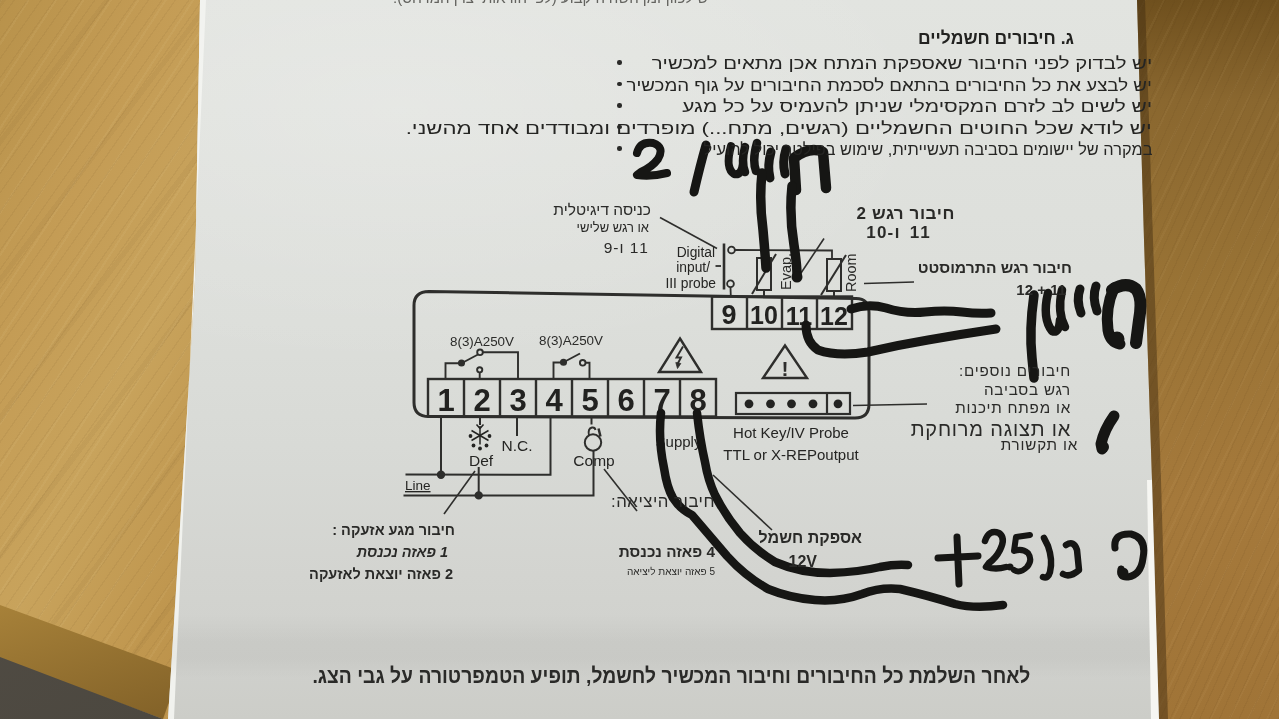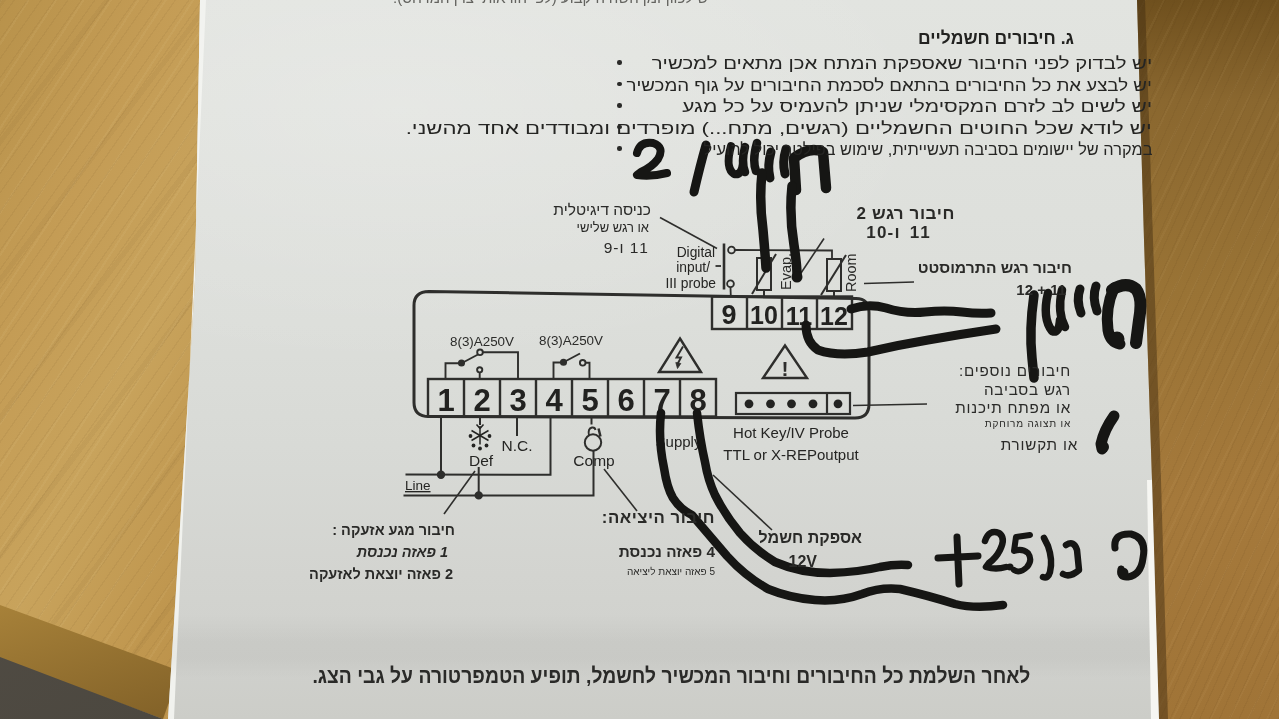--- a/index.html
+++ b/index.html
@@ -328,28 +328,28 @@
 
 <div class="abs heb" style="top:204px;right:324px;font-size:17px;letter-spacing:0.6px;font-weight:bold;color:#2a2a28;">חיבור רגש 2</div>
 <div class="abs heb" style="top:223px;right:348px;font-size:17px;letter-spacing:1.2px;word-spacing:3px;font-weight:bold;color:#2a2a28;">11 ו-10</div>
 
 <div class="abs heb" style="top:259px;right:207px;font-size:15.6px;font-weight:bold;color:#2a2a28;">חיבור רגש התרמוסטט</div>
 <div class="abs heb" style="top:281px;right:213px;font-size:15px;font-weight:bold;color:#2a2a28;">11 + 12</div>
 
 <div class="abs heb" style="top:362px;right:208px;font-size:15.2px;letter-spacing:0.8px;color:#2a2a28;">חיבורים נוספים:</div>
 <div class="abs heb" style="top:380.5px;right:208px;font-size:15.2px;letter-spacing:0.8px;color:#2a2a28;">רגש בסביבה</div>
 <div class="abs heb" style="top:399px;right:208px;font-size:15.2px;letter-spacing:0.8px;color:#2a2a28;">או מפתח תיכנות</div>
-<div class="abs heb" style="top:417.5px;right:208px;font-size:10px;letter-spacing:0.8px;color:#2a2a28;">או תצוגה מרוחקת</div>
+<div class="abs heb" style="top:417.5px;right:208px;font-size:20px;letter-spacing:0.8px;color:#2a2a28;">או תצוגה מרוחקת</div>
 <div class="abs heb" style="top:436px;right:201px;font-size:15.2px;letter-spacing:0.8px;color:#2a2a28;">או תקשורת</div>
 
 <div class="abs heb" style="top:522px;right:824px;font-size:14.5px;font-weight:bold;color:#2a2a28;">חיבור מגע אזעקה :</div>
 <div class="abs heb" style="top:544px;right:831px;font-size:14.5px;font-weight:bold;color:#2a2a28;font-style:italic;">1 פאזה נכנסת</div>
 <div class="abs heb" style="top:566px;right:826px;font-size:14.5px;font-weight:bold;color:#2a2a28;">2 פאזה יוצאת לאזעקה</div>
 
-<div class="abs heb" style="top:508px;right:564px;font-size:16.8px;letter-spacing:0.5px;font-weight:bold;color:#2a2a28;">חיבור היציאה:</div>
+<div class="abs heb" style="top:492px;right:564px;font-size:16.8px;letter-spacing:0.5px;font-weight:normal;color:#2a2a28;">חיבור היציאה:</div>
 <div class="abs heb" style="top:543px;right:564px;font-size:15.3px;font-weight:bold;color:#2a2a28;">4 פאזה נכנסת</div>
 <div class="abs heb" style="top:566px;right:564px;font-size:10px;font-weight:normal;color:#2a2a28;">5 פאזה יוצאת ליציאה</div>
 
 <div class="abs heb" style="top:529px;right:417px;font-size:16px;font-weight:bold;color:#2a2a28;">אספקת חשמל</div>
 <div class="abs heb" style="top:553px;right:462px;font-size:16px;font-weight:bold;color:#2a2a28;">12V</div>
 
 <div class="abs heb" style="top:664px;right:249px;font-size:21px;font-weight:bold;color:#2a2a28;transform:scaleX(0.92);transform-origin:100% 50%;">לאחר השלמת כל החיבורים וחיבור המכשיר לחשמל, תופיע הטמפרטורה על גבי הצג.</div>
 
 </div>
 

